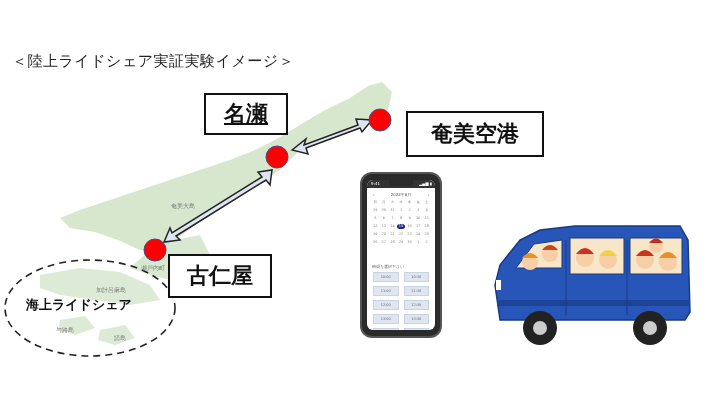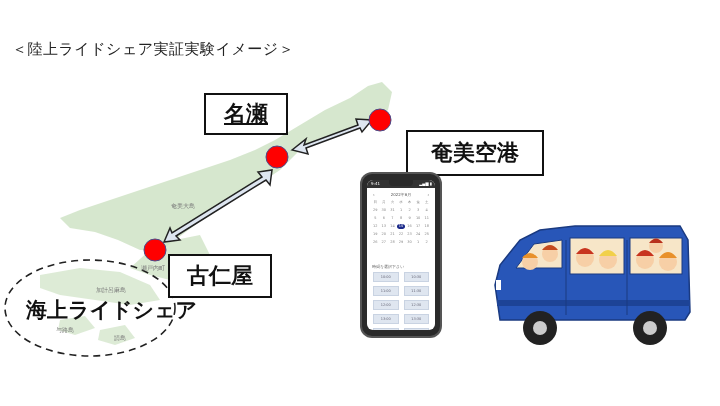--- a/index.html
+++ b/index.html
@@ -1,21 +1,21 @@
 <!DOCTYPE html>
 <html><head>
 <meta charset="utf-8">
 <style>
   html, body { margin:0; padding:0; background:#fff; }
   body { width:720px; height:406px; position:relative; overflow:hidden; font-family:"DejaVu Sans", sans-serif; }
-  .title { position:absolute; left:12px; top:40px; font-family:"DejaVu Serif", serif; font-size:15px; color:#222; letter-spacing:0.5px; }
+  .title { position:absolute; left:12px; top:52px; font-family:"DejaVu Serif", serif; font-size:15px; color:#222; letter-spacing:0.5px; }
   .map { position:absolute; left:0; top:0; }
   .label-box { position:absolute; background:#fff; border:2px solid #111; font-weight:bold; font-size:22px; color:#111; display:flex; align-items:center; justify-content:center; }
   .map-small { position:absolute; font-size:6px; color:#777; }
-  .sea-label { position:absolute; font-weight:bold; font-size:21px; color:#111; }
+  .sea-label { position:absolute; font-weight:bold; font-size:13px; color:#111; }
   .phone { position:absolute; left:362px; top:174px; width:78px; height:162px; background:#2a2a2a; border-radius:10px; box-shadow:0 0 0 2px #555; }
   .screen { position:absolute; left:5px; top:6px; width:68px; height:150px; background:#fff; border-radius:6px; overflow:hidden; }
   .notch { position:absolute; left:22px; top:0; width:24px; height:6px; background:#2a2a2a; border-radius:0 0 4px 4px; }
   .status { position:absolute; top:1px; font-size:4px; color:#fff; }
   .cal-head { position:absolute; left:0; right:0; top:12px; font-size:4px; color:#555; display:flex; justify-content:space-between; padding:0 6px; }
   .cal-grid { position:absolute; left:4px; top:20px; width:60px; display:grid; grid-template-columns:repeat(7, 1fr); row-gap:3px; }
   .cal-grid span { font-size:3.5px; color:#888; text-align:center; height:5px; line-height:5px; }
   .cal-grid span.sel { background:#1c2a8a; color:#fff; border-radius:50%; }
   .slot-label { position:absolute; left:5px; top:84px; font-size:4px; color:#666; }
   .slots { position:absolute; left:6px; top:92px; width:56px; display:grid; grid-template-columns:1fr 1fr; gap:4px 5px; }
@@ -50,21 +50,21 @@
   <circle cx="155" cy="250" r="11" fill="#ff0000" stroke="#4a4a8a" stroke-width="1"></circle>
 </svg>
 
 <div class="map-small" style="left:171px;top:202px;">奄美大島</div>
 <div class="map-small" style="left:141px;top:264px;">瀬戸内町</div>
 <div class="map-small" style="left:96px;top:286px;">加計呂麻島</div>
 <div class="map-small" style="left:56px;top:326px;">与路島</div>
 <div class="map-small" style="left:114px;top:334px;">請島</div>
 
 <div class="label-box" style="left:204px;top:93px;width:80px;height:38px;text-decoration:underline;">名瀬</div>
-<div class="label-box" style="left:406px;top:111px;width:134px;height:42px;margin-top:19px;">奄美空港</div>
+<div class="label-box" style="left:406px;top:111px;width:134px;height:42px;">奄美空港</div>
 <div class="label-box" style="left:168px;top:254px;width:100px;height:40px;">古仁屋</div>
 <div class="sea-label" style="left:26px;top:296px;">海上ライドシェア</div>
 
 <div class="phone">
   <div class="screen">
     <div style="position:absolute;left:0;right:0;top:0;height:8px;background:#333;"></div>
     <div class="notch"></div>
     <span class="status" style="left:4px;">9:41</span>
     <span class="status" style="right:3px;">▂▄▆ ▮</span>
     <div class="cal-head">

